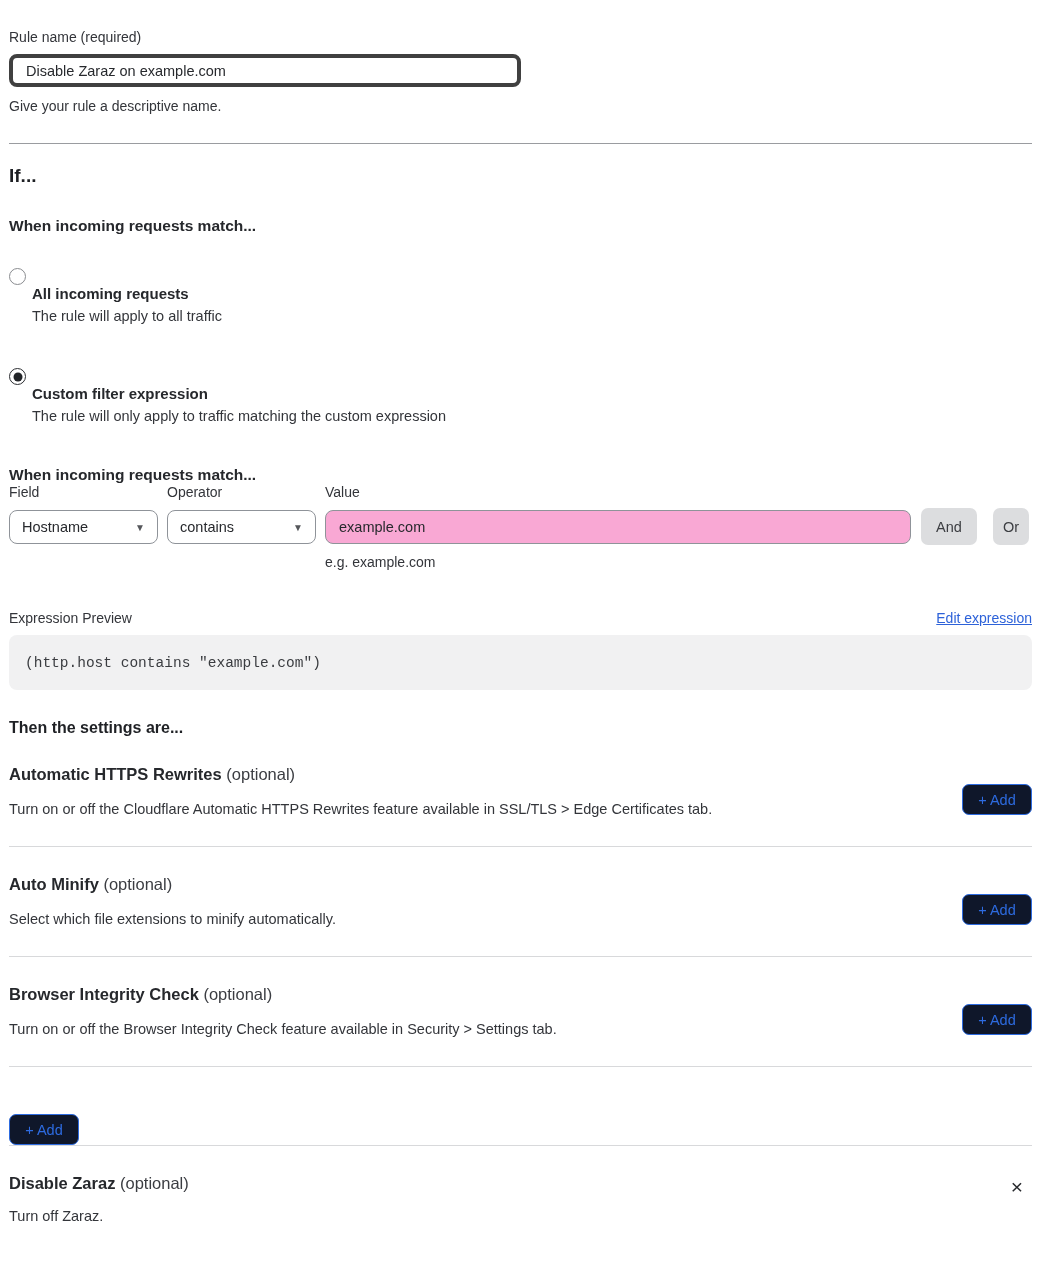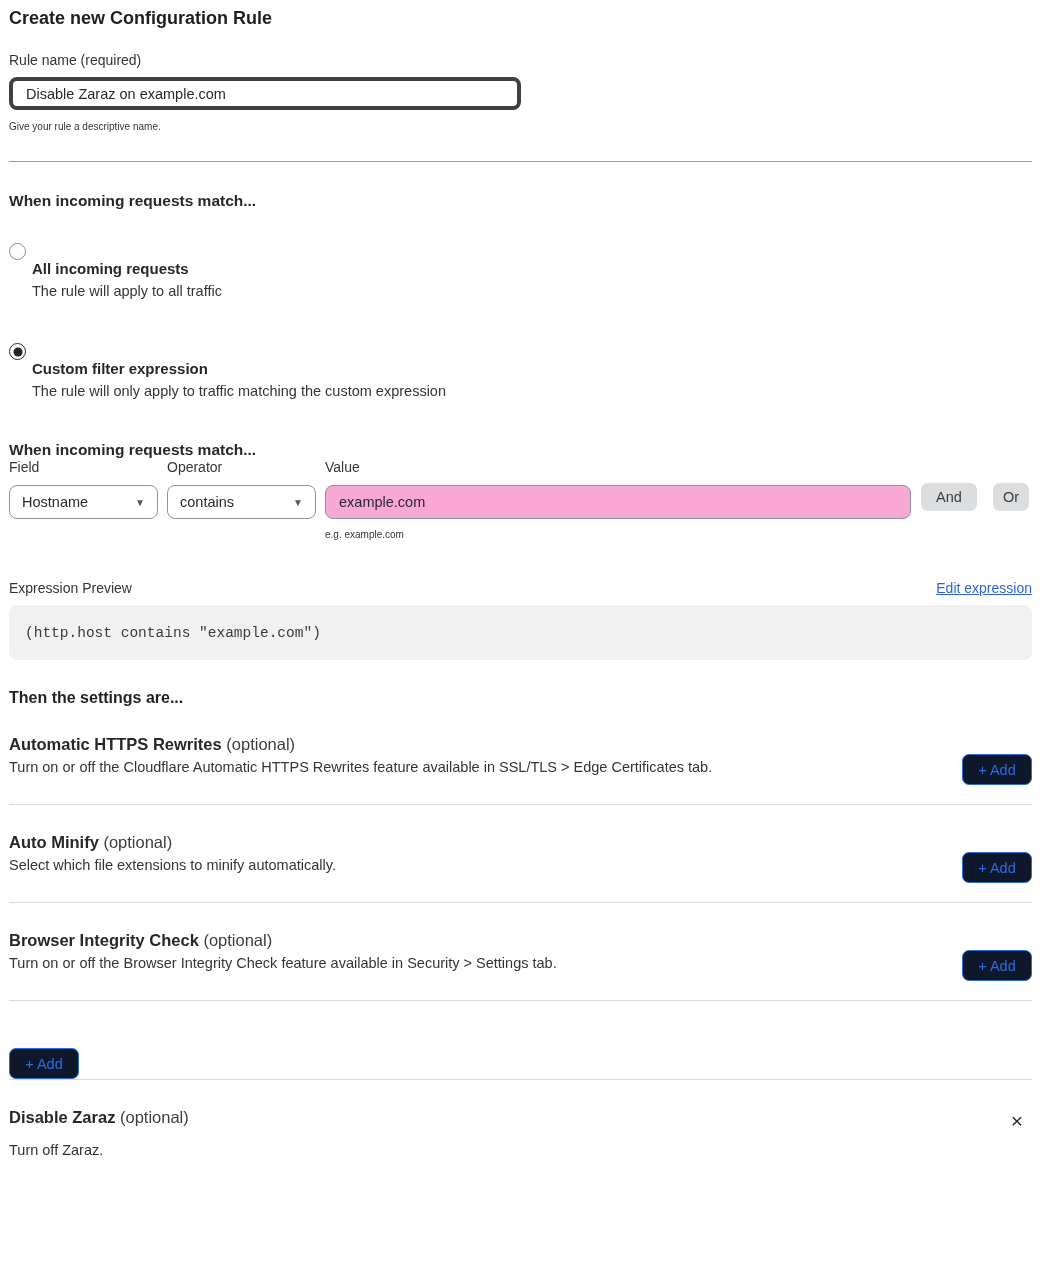--- a/index.html
+++ b/index.html
@@ -23,21 +23,21 @@
     margin-top: 9px;
     border: 4px solid #404040;
     border-radius: 8px;
     padding: 0 13px;
     font-size: 14.5px;
     font-family: "Liberation Sans", sans-serif;
     color: #27292d;
     background: #fff;
     outline: none;
   }
-  .helper-text { font-size: 10px; color: #33353a; margin-top: 11px; }
+  .helper-text { font-size: 14px; color: #33353a; margin-top: 11px; }
 
   hr.strong { border: none; border-top: 1px solid #9a9ca0; margin-top: 29px; }
   hr.light  { border: none; border-top: 1px solid #d8d9db; }
 
   h2.if-heading { font-size: 19px; font-weight: bold; color: #1d1f23; margin-top: 21px; }
   h3.match-heading { font-size: 15.5px; font-weight: bold; color: #26282c; margin-top: 30px; }
 
   .radio-option { display: flex; align-items: flex-start; margin-top: 31px; flex-direction: column; }
   .radio-circle {
     width: 17px; height: 17px;
@@ -85,21 +85,21 @@
     background: #f9a8d4;
     padding: 0 13px;
     font-size: 14.5px;
     font-family: "Liberation Sans", sans-serif;
     color: #27292d;
     outline: none;
     width: 100%;
   }
   .conj-buttons { display: flex; margin-left: 10px; margin-top: 24px; }
   .conj-btn {
-    height: 28px;
+    height: 37px;
     border: none; border-radius: 7px;
     background: #dcdddf;
     color: #3c3e42;
     font-size: 14.5px;
     font-family: "Liberation Sans", sans-serif;
     cursor: pointer;
   }
   .conj-and { width: 56px; margin-right: 16px; }
   .conj-or { width: 36px; }
 
@@ -125,21 +125,21 @@
     color: #3a3c40;
   }
 
   h3.then-heading { font-size: 16px; font-weight: bold; color: #1f2125; margin-top: 29px; }
 
   .setting { padding: 28px 0 0 0; }
   .setting-head { display: flex; justify-content: space-between; align-items: flex-start; }
   .setting-title-line { font-size: 16.5px; color: #26282c; }
   .setting-title { font-weight: bold; }
   .optional { font-weight: normal; color: #3b3d42; }
-  .setting-desc { font-size: 14.5px; color: #33353a; margin-top: 5px; }
+  .setting-desc { font-size: 14.5px; color: #33353a; margin-top: 17px; }
   .setting-body { padding-bottom: 29px; }
   .add-btn {
     min-width: 70px; height: 31px;
     background: #0f172a;
     border: 1px solid #2d6be0;
     border-radius: 7px;
     color: #2d6be0;
     font-size: 14.5px;
     font-family: "Liberation Sans", sans-serif;
     cursor: pointer;
@@ -157,30 +157,30 @@
     padding: 0;
     margin-right: 9px;
     margin-top: 2px;
   }
 </style>
 </head>
 <body>
 
 <div class="page">
 
-  <h1 class="page-title">Create new Configuration Rule</h1>
 
   <div>
     <div class="field-label">Rule name (required)</div>
     <input class="rule-name-input" type="text" value="Disable Zaraz on example.com" style="">
     <div class="helper-text">Give your rule a descriptive name.</div>
   </div>
 
   <hr class="strong">
 
+  <h2 class="if-heading">If...</h2>
   <h3 class="match-heading">When incoming requests match...</h3>
 
   <div class="radio-option">
     <span class="radio-circle"></span>
     <span class="radio-texts">
       <div class="radio-label">All incoming requests</div>
       <div class="radio-desc">The rule will apply to all traffic</div>
     </span>
   </div>
 

